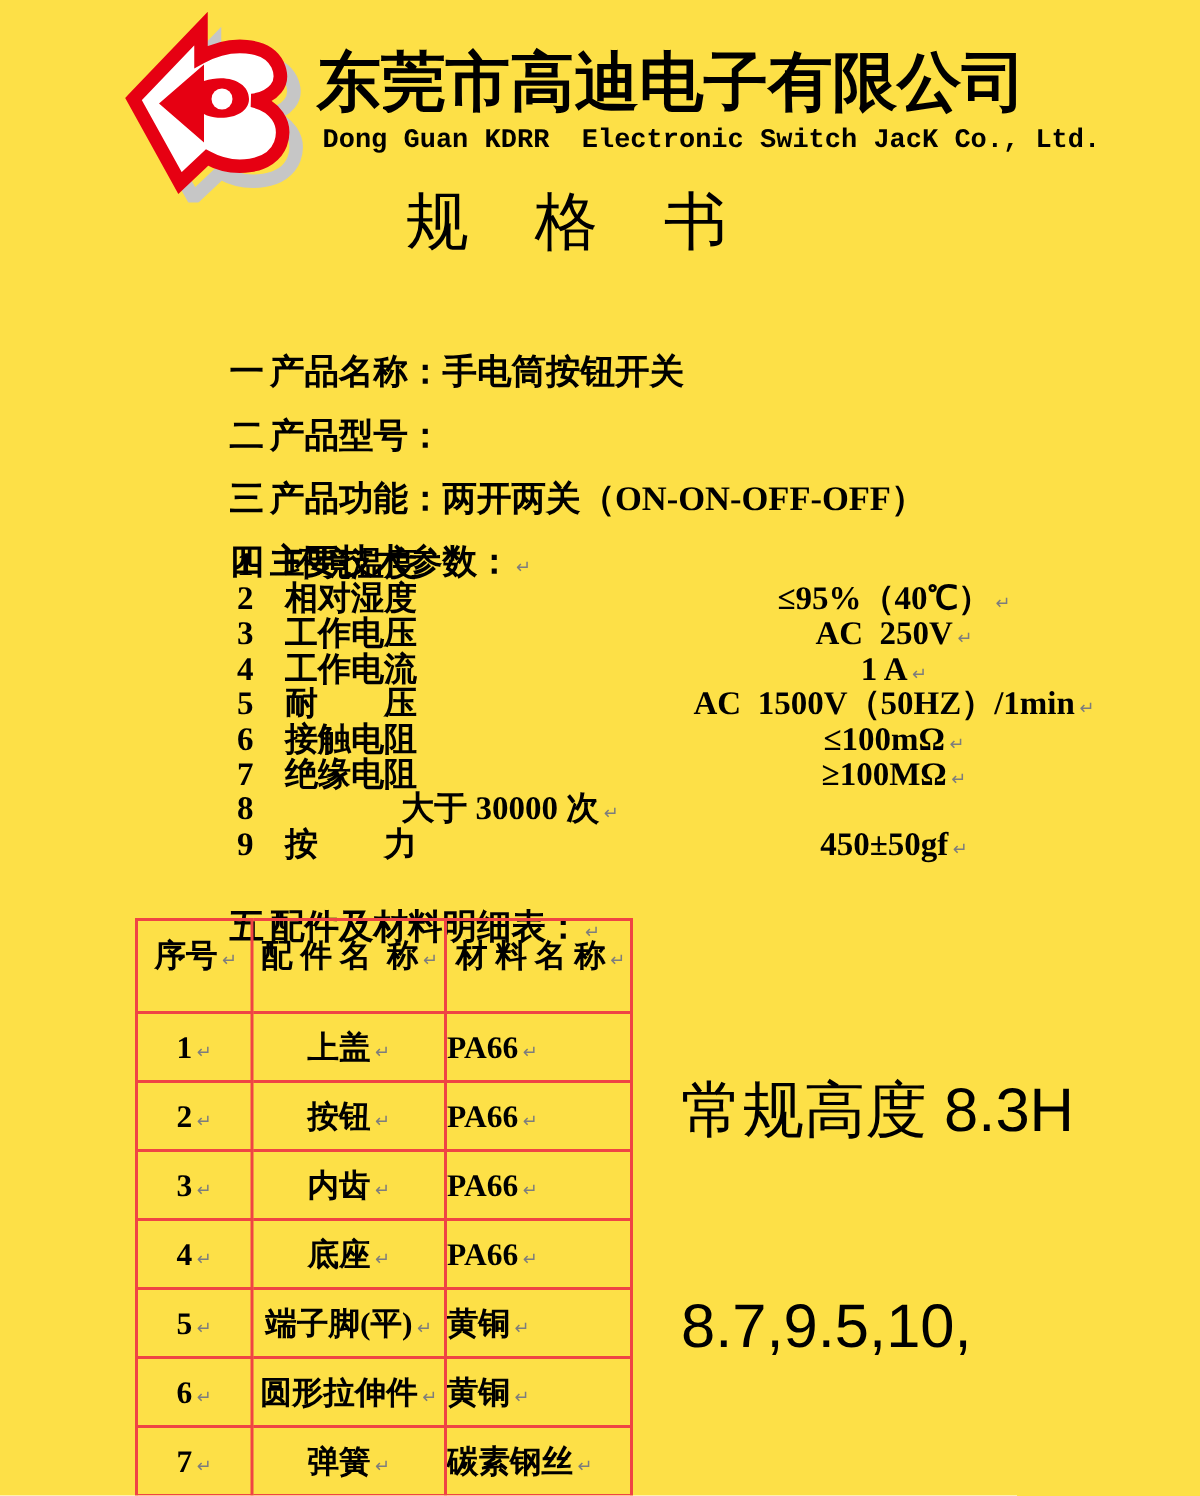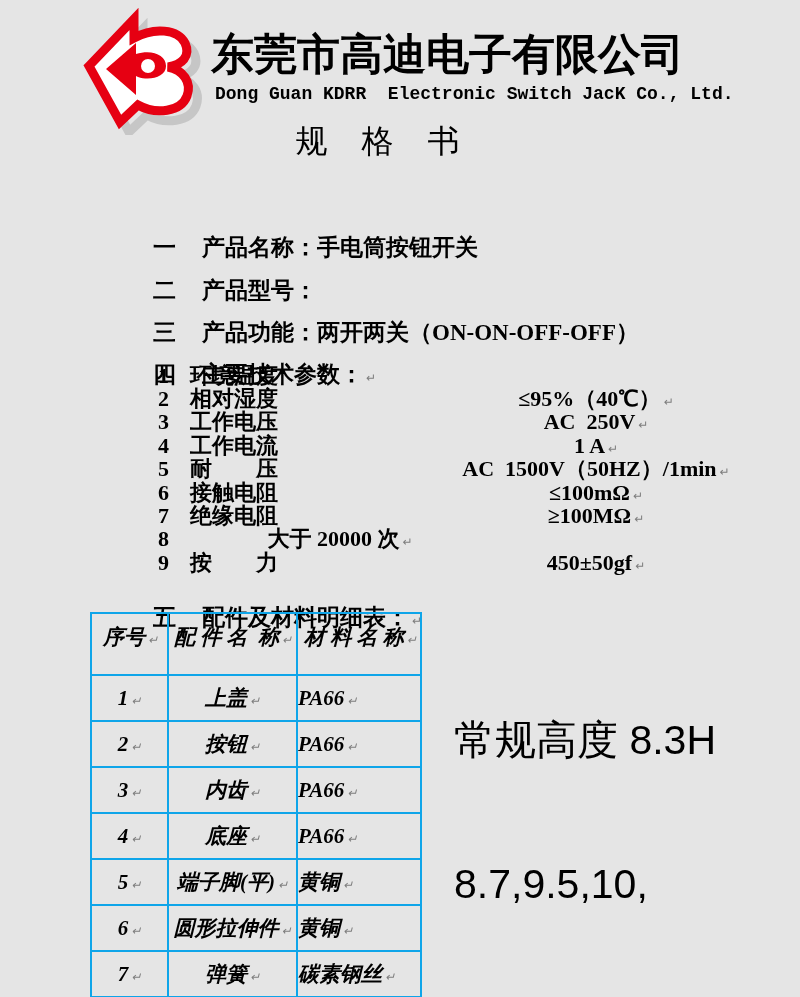--- a/index.html
+++ b/index.html
@@ -1,60 +1,60 @@
 <!DOCTYPE html>
 <html><head>
 <meta charset="utf-8">
 <style>
   html,body { margin:0; padding:0; background:#ffffff; }
   .page {
-    position:relative; width:800px; height:997px; background:#e5e5e5;
+    position:relative; width:800px; height:997px; background:#fde047;
     overflow:hidden; font-family:"Liberation Serif", serif; color:#000;
   }
 
   
   .logo { position:absolute; left:82px; top:5px; width:128px; height:130px; }
   .company-cn {
     position:absolute; left:211px; top:26px;
     font-family:"Liberation Sans", sans-serif; font-weight:bold;
     font-size:43px; letter-spacing:0px; white-space:pre;
   }
   .company-en {
     position:absolute; left:215px; top:84px;
     font-family:"Liberation Mono", monospace; font-weight:bold;
     font-size:18px; white-space:pre;
   }
   .doc-title {
     position:absolute; left:70px; top:120px; width:616px; text-align:center;
-    font-family:"Liberation Sans", sans-serif; font-size:32px;
+    font-family:"Liberation Sans", sans-serif; font-size:42px;
     letter-spacing:1px; white-space:pre;
   }
 
   
   .sec { position:absolute; left:130px; font-size:23px; font-weight:bold; white-space:pre; }
-  .sec .txt { margin-left:26px; }
+  .sec .txt { margin-left:4px; }
   .sec.wide .txt { }
   .sec1 { top:206px; } .sec2 { top:249px; } .sec3 { top:291px; }
   .sec4 { top:333px; } .sec5 { top:576px; }
 
   
   .params { position:absolute; left:158px; top:364px; width:600px;
             font-size:22px; font-weight:bold; }
   .prow  { display:flex; align-items:center; height:23.4px; }
   .pnum  { width:32px; }
   .plabel{ width:256px; white-space:pre; }
   .pvalue{ width:300px; text-align:center; white-space:pre; }
 
   
   .spec-table {
     position:absolute; left:90px; top:612px;
     border-collapse:collapse; table-layout:fixed;
     font-size:21px; font-weight:bold;
   }
-  .spec-table td { border:2px solid #0ea5e9; overflow:hidden; white-space:pre;font-style:italic; }
+  .spec-table td { border:2px solid #ef4444; overflow:hidden; white-space:pre; }
   .spec-table .hrow td { height:50px; vertical-align:top; padding-top:9px; }
   .spec-table .drow td { height:42px; vertical-align:middle; }
   .spec-table .c1 { text-align:center; }
   .spec-table .c2 { text-align:center; }
   .spec-table .c3 { text-align:left; padding-left:0; }
   .spec-table .h1 { text-align:left; padding-left:11px; }
   .spec-table .h2 { text-align:left; padding-left:5px; }
   .spec-table .h3 { text-align:left; padding-left:6px; }
 
   
@@ -143,21 +143,21 @@
       <span class="plabel">接触电阻</span>
       <span class="pvalue"><span>≤100mΩ</span><span class="pil">↵</span></span>
     </div>
     <div class="prow">
       <span class="pnum">7</span>
       <span class="plabel">绝缘电阻</span>
       <span class="pvalue"><span>≥100MΩ</span><span class="pil">↵</span></span>
     </div>
     <div class="prow">
       <span class="pnum">8</span>
-      <span class="pvalue"><span>大于 20000 次</span><span class="pil">↵</span></span>
+      <span class="pvalue"><span>大于 30000 次</span><span class="pil">↵</span></span>
     </div>
     <div class="prow">
       <span class="pnum">9</span>
       <span class="plabel">按　　力</span>
       <span class="pvalue"><span>450±50gf</span><span class="pil">↵</span></span>
     </div>
   </div>
 
   <table class="spec-table">
     <colgroup>

